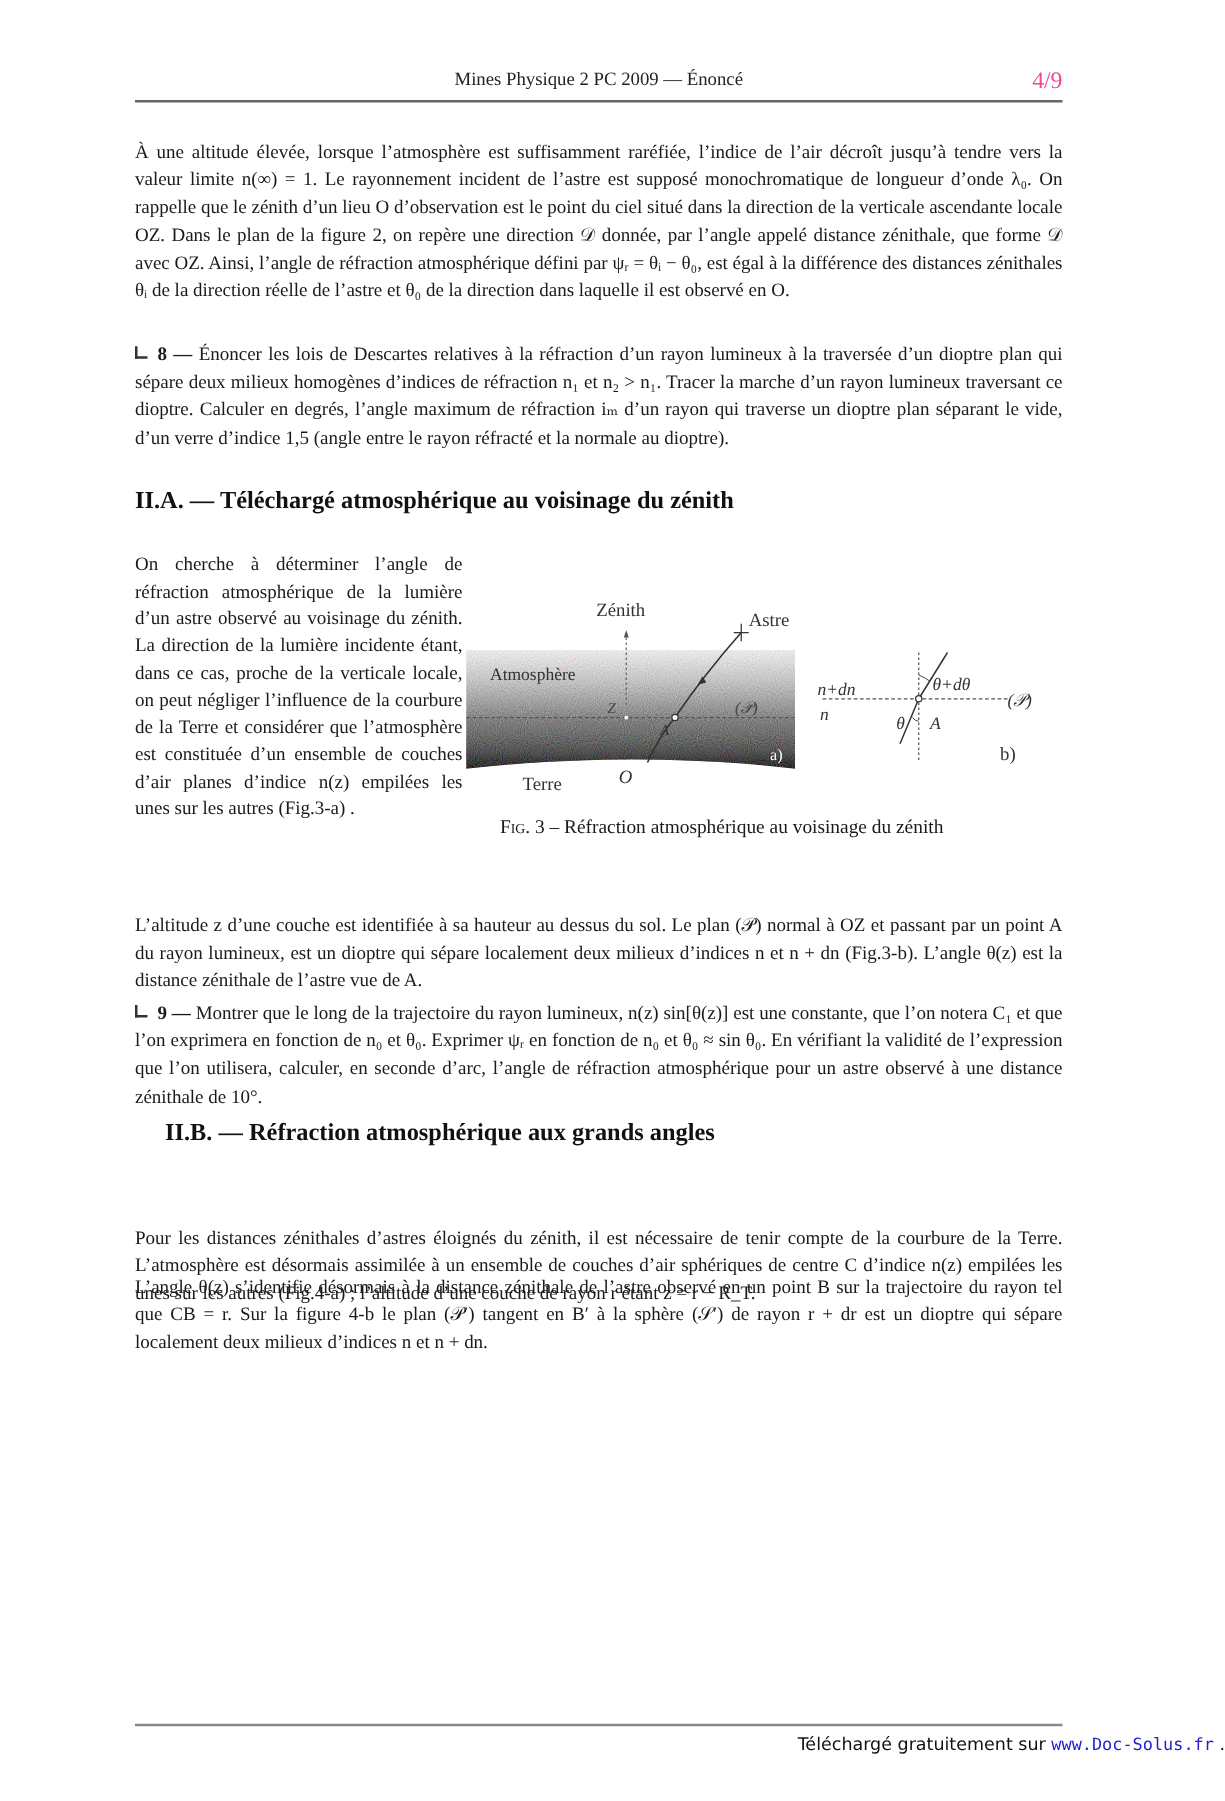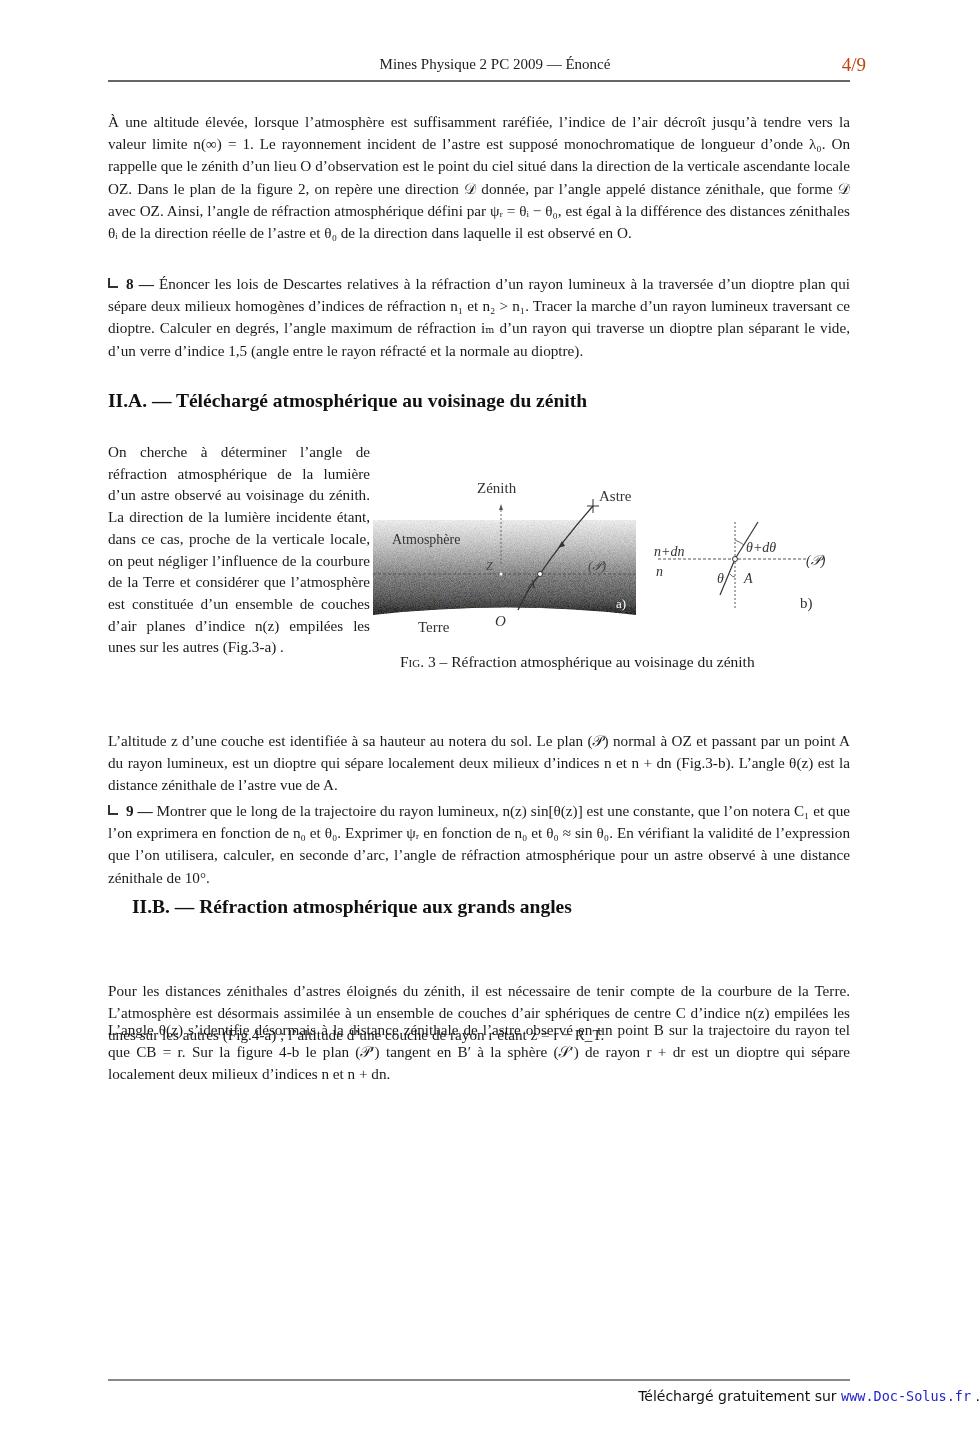--- a/index.html
+++ b/index.html
@@ -1,20 +1,20 @@
 <!DOCTYPE html>
 <html><head>
 <meta charset="utf-8">
 <style>
   html, body { margin: 0; padding: 0; background: #ffffff; }
   body { width: 980px; height: 1441px; position: relative; overflow: hidden;
          font-family: "Liberation Serif", "DejaVu Serif", serif; color: #1a1a1a; }
-  .page-header { position: absolute; left: 124px; top: 56px; width: 742px; height: 22px; }
+  .page-header { position: absolute; left: 108px; top: 56px; width: 742px; height: 22px; }
   .page-header .title { position: absolute; left: 0; right: 0; text-align: center; font-size: 15px; top: 0; color:#222; }
-  .page-header .pageno { position: absolute; right: 0; top: -2px; font-size: 19px; color:#c2410c; }
+  .page-header .pageno { position: absolute; right: 0; top: -2px; font-size: 19px; color:#ec4899; }
   .header-rule { position: absolute; left: 108px; top: 80px; width: 742px; height: 2px; background: #666; }
   .para { position: absolute; left: 108px; width: 742px; font-size: 15.2px; line-height: 22.2px; text-align: justify; }
   .para p { margin: 0; }
   .q-box { display: inline-block; width: 8px; height: 8px; border-left: 2px solid #333; border-bottom: 2px solid #333; margin-right: 8px; vertical-align: 1px; }
   .q-num { font-weight: bold; }
   .section-title { position: absolute; left: 108px; font-size: 19.5px; font-weight: bold; color:#111; }
   .side-text { position: absolute; left: 108px; top: 441px; width: 262px; font-size: 15.2px; line-height: 21.7px; text-align: justify; }
   .fig { position: absolute; left: 368px; top: 470px; width: 470px; height: 180px; }
   .fig-caption { position: absolute; left: 400px; top: 653px; font-size: 15.5px; }
   .fig-caption .sc { font-variant: small-caps; }
@@ -97,21 +97,21 @@
     <text x="438" y="95" font-family="Liberation Serif, serif" font-style="italic" font-size="14" fill="#333">(𝒫)</text>
     <text x="432" y="138" font-family="Liberation Serif, serif" font-size="15" fill="#333">b)</text>
   </svg>
 </div>
 
 <div class="fig-caption">
   <span class="sc">Fig. 3</span><span> – Réfraction atmosphérique au voisinage du zénith</span>
 </div>
 
 <div class="para" style="top:730px;">
-  <p>L’altitude z d’une couche est identifiée à sa hauteur au notera du sol. Le plan (𝒫) normal à OZ et passant par un point A du rayon lumineux, est un dioptre qui sépare localement deux milieux d’indices n et n + dn (Fig.3-b). L’angle θ(z) est la distance zénithale de l’astre vue de A.</p>
+  <p>L’altitude z d’une couche est identifiée à sa hauteur au dessus du sol. Le plan (𝒫) normal à OZ et passant par un point A du rayon lumineux, est un dioptre qui sépare localement deux milieux d’indices n et n + dn (Fig.3-b). L’angle θ(z) est la distance zénithale de l’astre vue de A.</p>
 </div>
 
 <div class="para" style="top:800px;font-family:Liberation Serif, serif;">
   <p>
     <span class="q-box"></span><span class="q-num">9 —</span>
     <span>Montrer que le long de la trajectoire du rayon lumineux, n(z) sin[θ(z)] est une constante, que l’on notera C₁ et que l’on exprimera en fonction de n₀ et θ₀. Exprimer ψᵣ en fonction de n₀ et θ₀ ≈ sin θ₀. En vérifiant la validité de l’expression que l’on utilisera, calculer, en seconde d’arc, l’angle de réfraction atmosphérique pour un astre observé à une distance zénithale de 10°.</span>
   </p>
 </div>
 
 <div class="section-title" style="top:896px;margin-left:24px;">II.B. — Réfraction atmosphérique aux grands angles</div>

